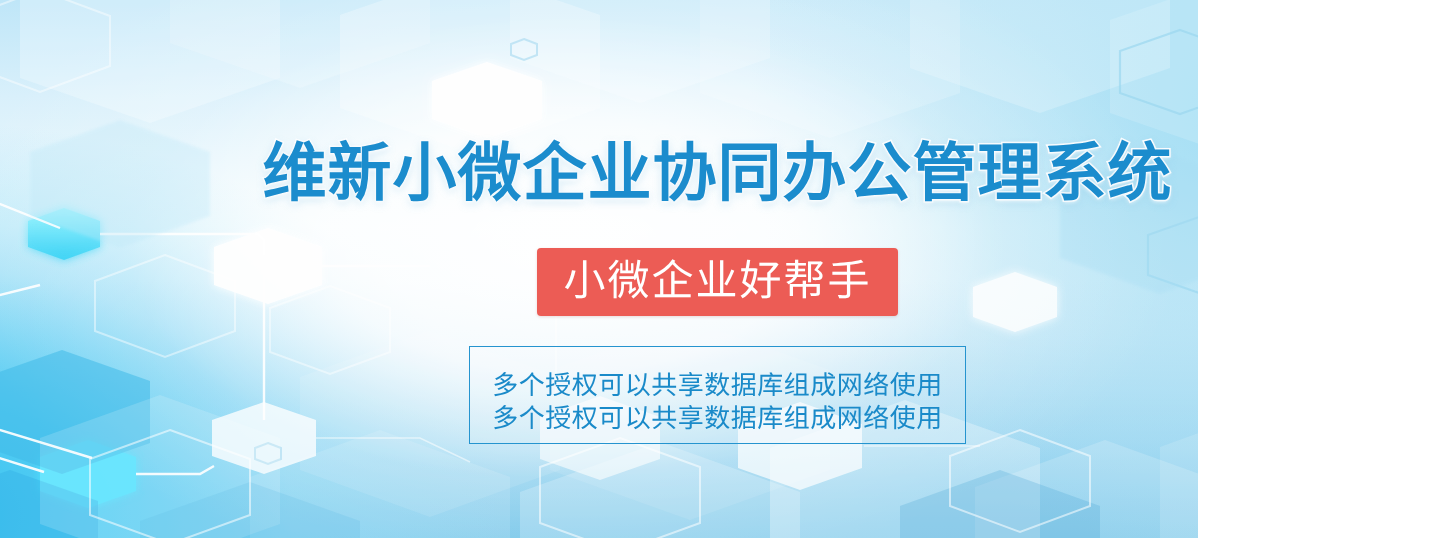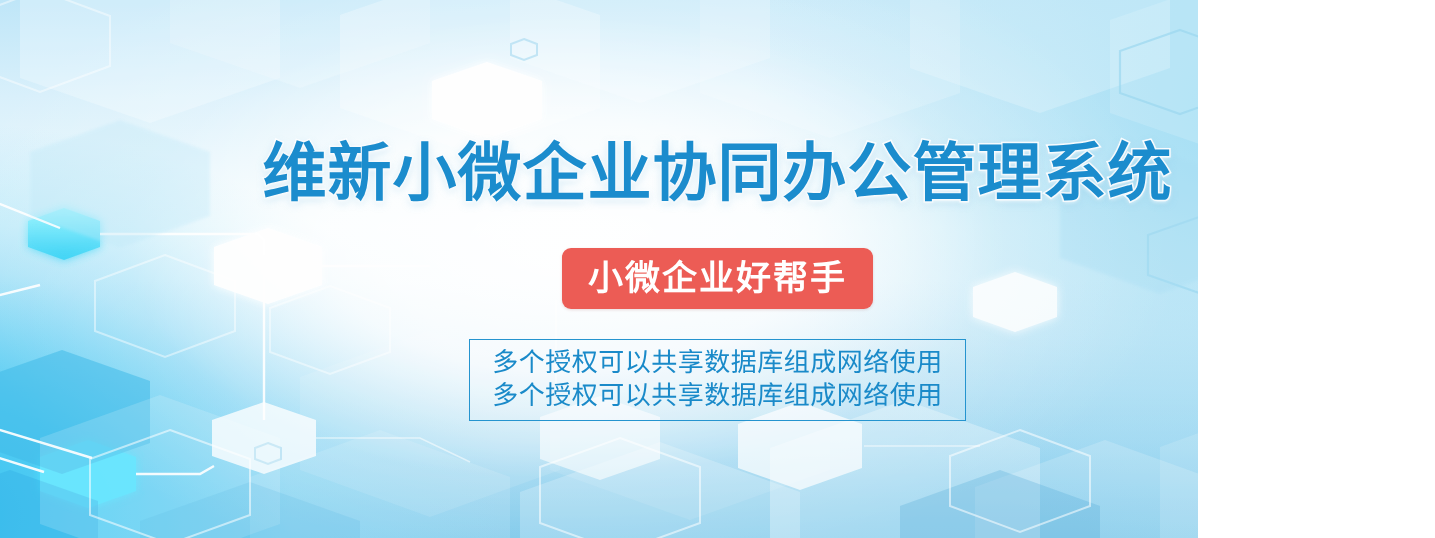--- a/index.html
+++ b/index.html
@@ -60,35 +60,35 @@
     text-shadow:
       0 0 2px rgba(255,255,255,0.95),
       0 2px 4px rgba(255,255,255,0.85),
       0 3px 8px rgba(120,190,225,0.35);
   }
 
   .badge {
     margin-top:42px;
     background:#ec5c55;
     color:#ffffff;
-    font-size:35px;
-    font-weight:bold;
+    font-size:42px;
+    font-weight:normal;
     letter-spacing:2px;
     line-height:1;
     padding:12px 26px 14px 26px;
-    border-radius:9px;
+    border-radius:4px;
     white-space:nowrap;
     box-shadow:0 1px 3px rgba(150,60,55,0.18);
   }
 
   .infobox {
     margin-top:30px;
     border:1px solid #2594cf;
     background:rgba(255,255,255,0.10);
-    padding:6px 22px 8px 22px;
+    padding:22px 22px 8px 22px;
     text-align:left;
     font-family:Liberation Serif, serif;
   }
   .infobox .line {
     color:#1a8ac9;
     font-size:26px;
     line-height:33px;
     letter-spacing:0.5px;
     white-space:nowrap;
   }

